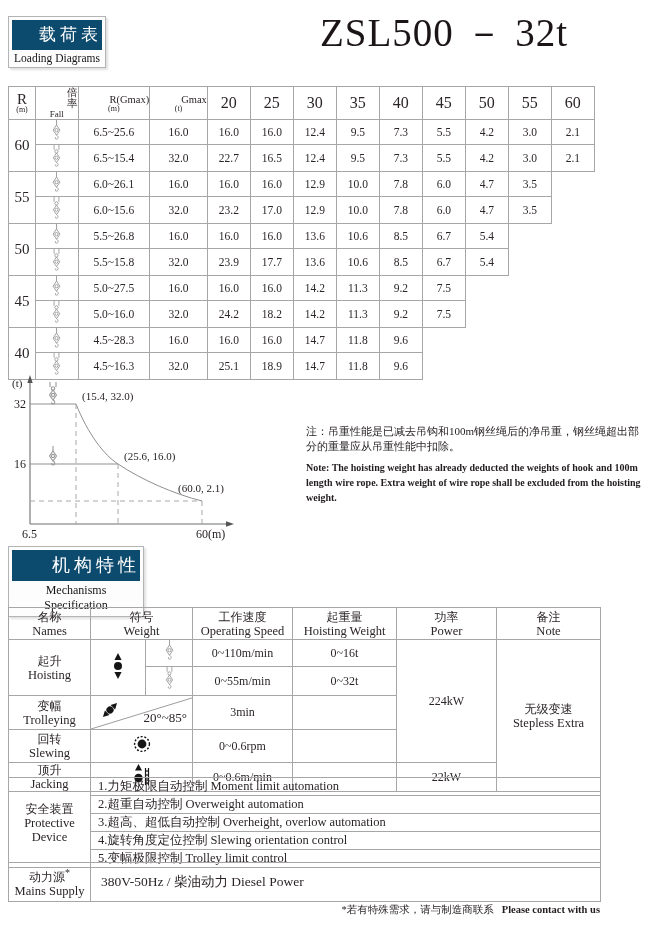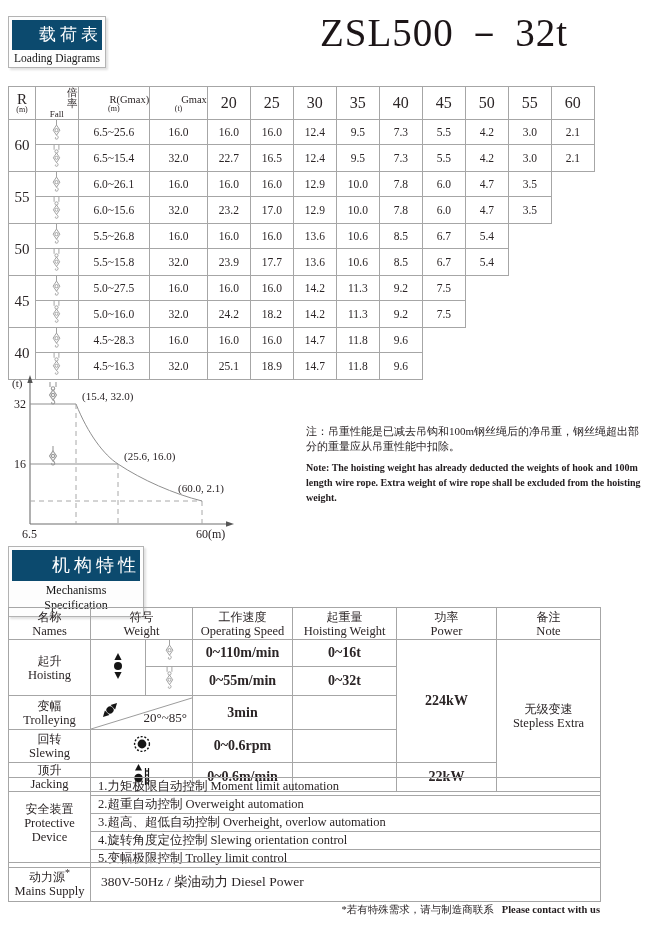--- a/index.html
+++ b/index.html
@@ -43,21 +43,21 @@
   #chart-note{position:absolute;left:306px;top:424px;width:336px;}
   #chart-note .cn{font-size:11px;line-height:15px;color:#231d1f;}
   #chart-note .en{font-size:10px;line-height:15px;margin-top:6px;font-weight:bold;color:#231d1f;}
 
   
   table.spec{border-collapse:collapse;table-layout:fixed;position:absolute;left:8px;width:592px;}
   table.spec td{border:1px solid #a6a6a6;text-align:center;vertical-align:middle;padding:0;color:#2b2526;}
   #mech-table{top:607px;}
   #mech-table .two .l1{font-size:12px;line-height:14px;}
   #mech-table .two .l2{font-size:12.5px;line-height:14px;}
-  #mech-table .val{font-size:14px;font-weight:bold;}
+  #mech-table .val{font-size:12px;font-weight:normal;}
   #mech-table .angle{font-size:13px;}
   .sym-cell{position:relative;}
   .diag{position:absolute;left:0;top:0;width:100%;height:100%;}
   .trolley-icon-pos{position:absolute;left:8px;top:3px;}
   .angle-pos{position:absolute;right:5px;bottom:3px;}
 
   
   #protective-table{top:777px;}
   #protective-table td.item{text-align:left;padding-left:7px;font-size:12.5px;height:16px;}
   #protective-table .two .l1,#mains-table .two .l1{font-size:12px;line-height:14px;}

